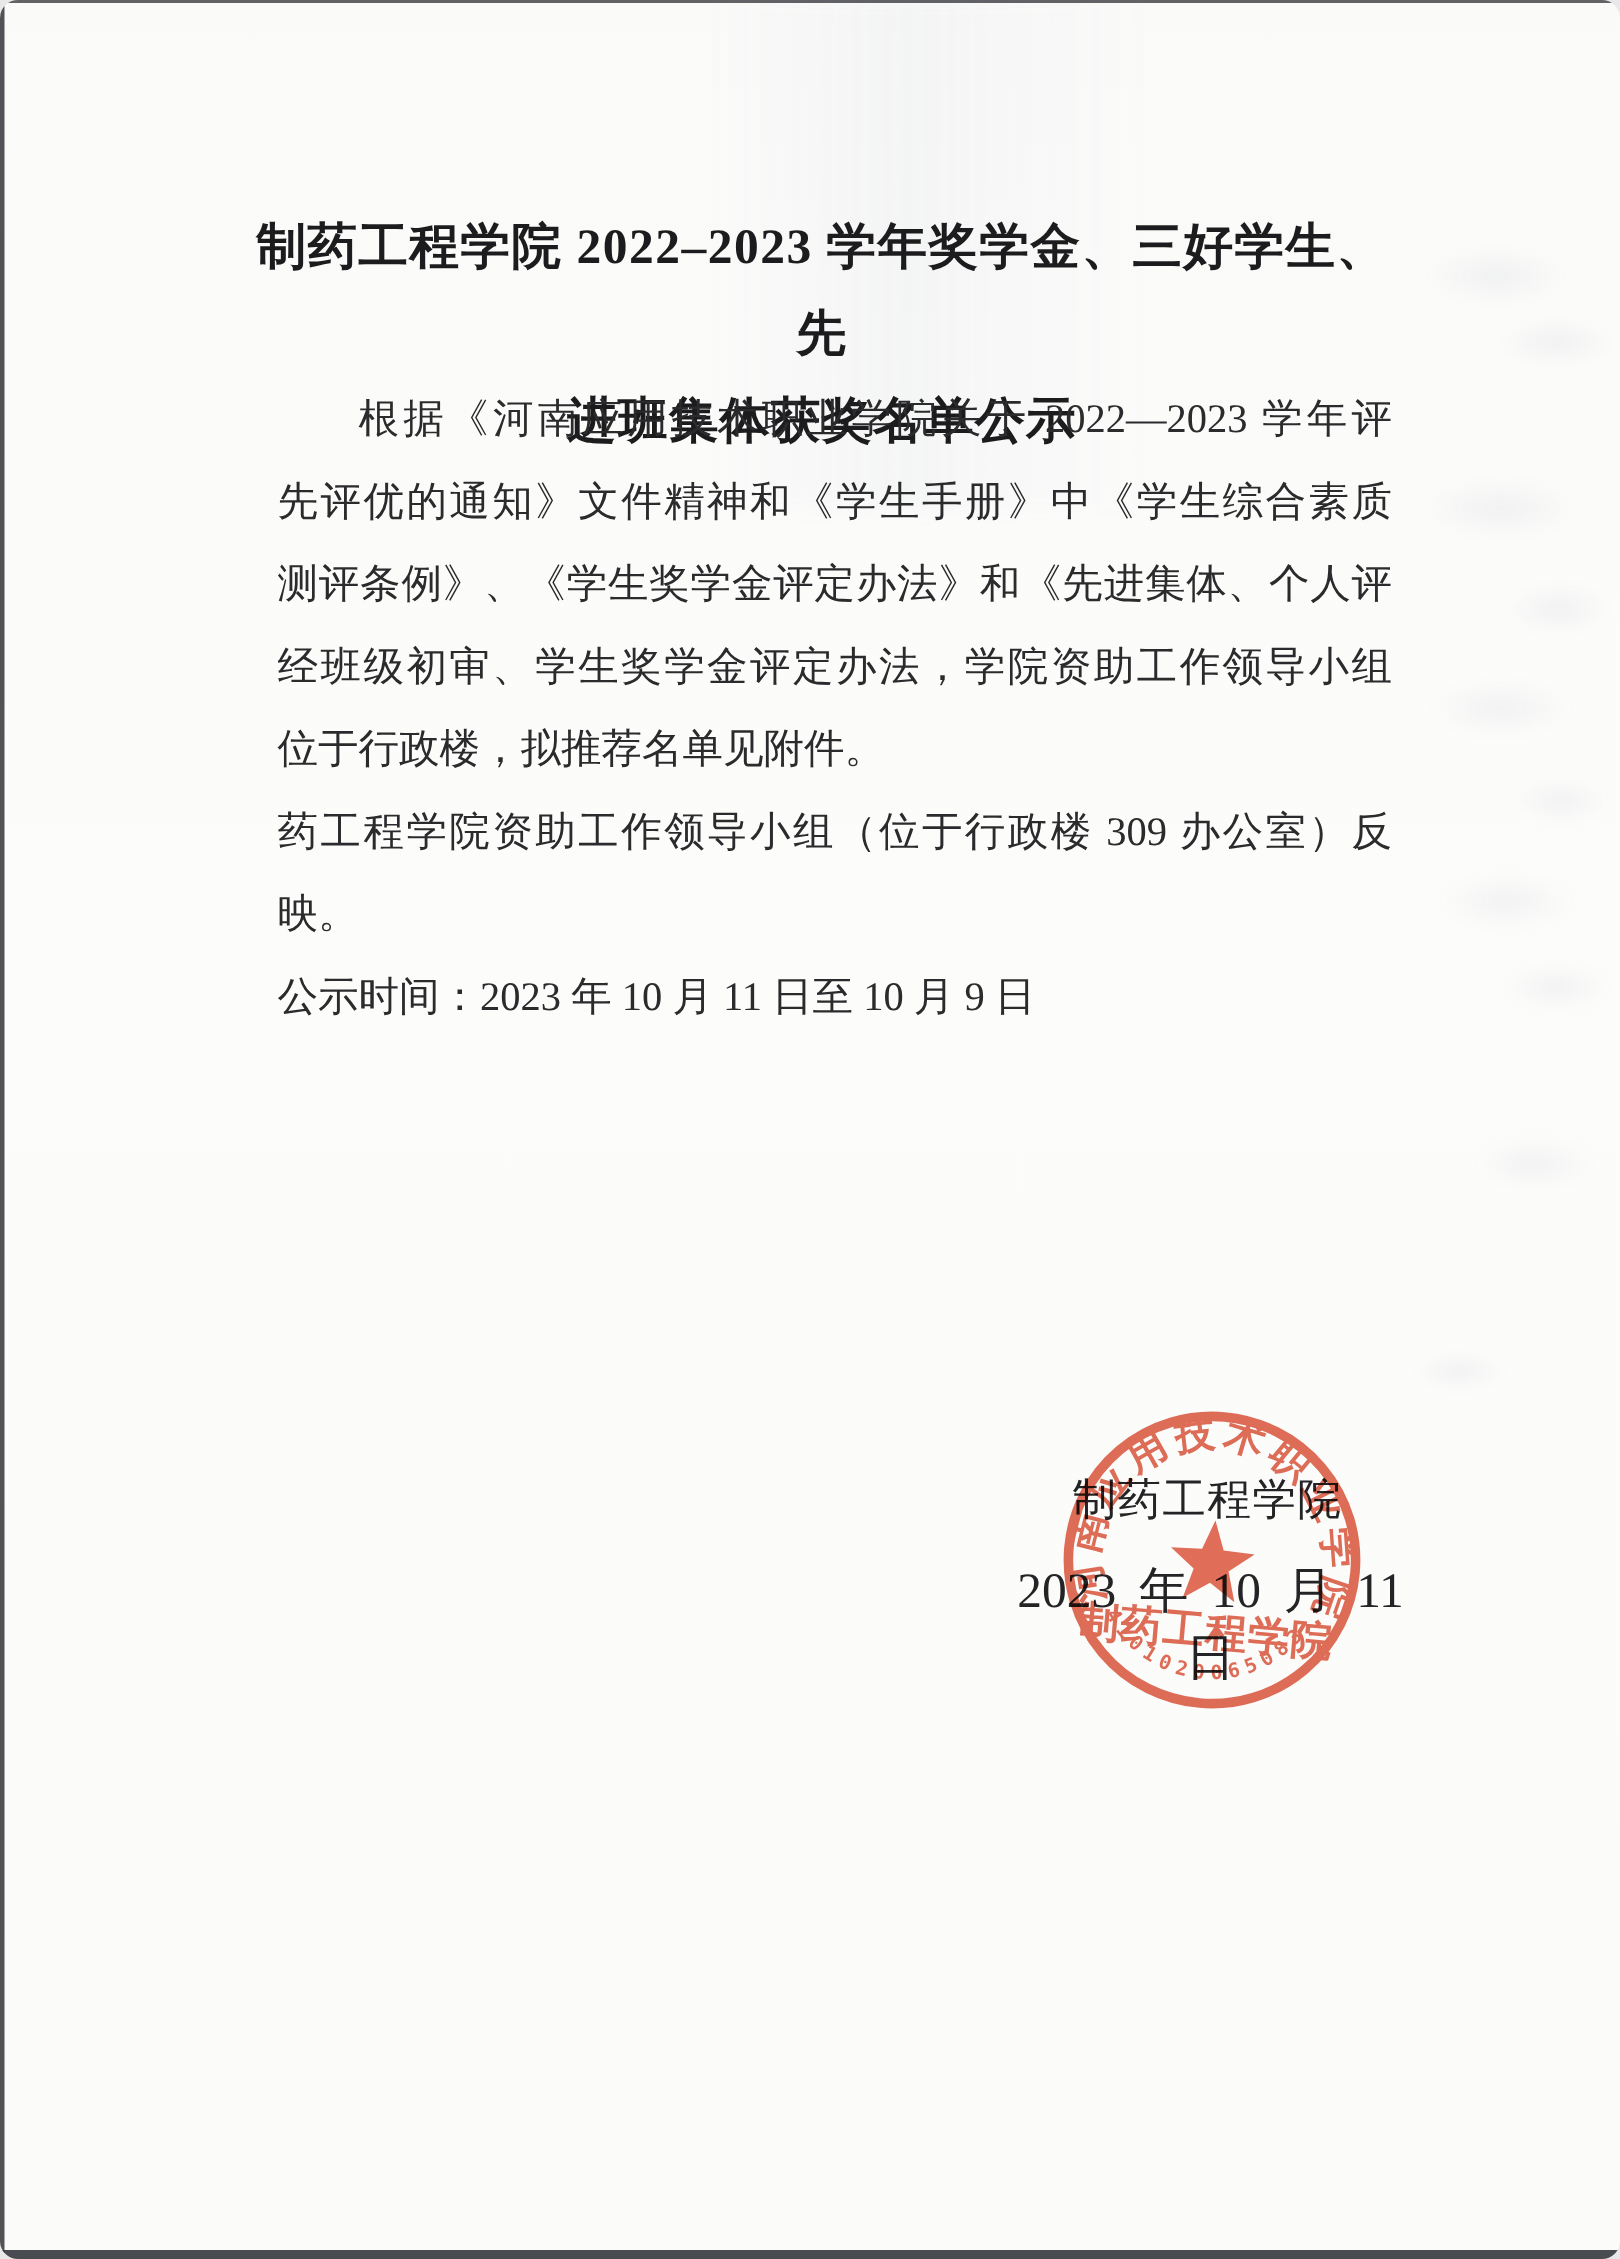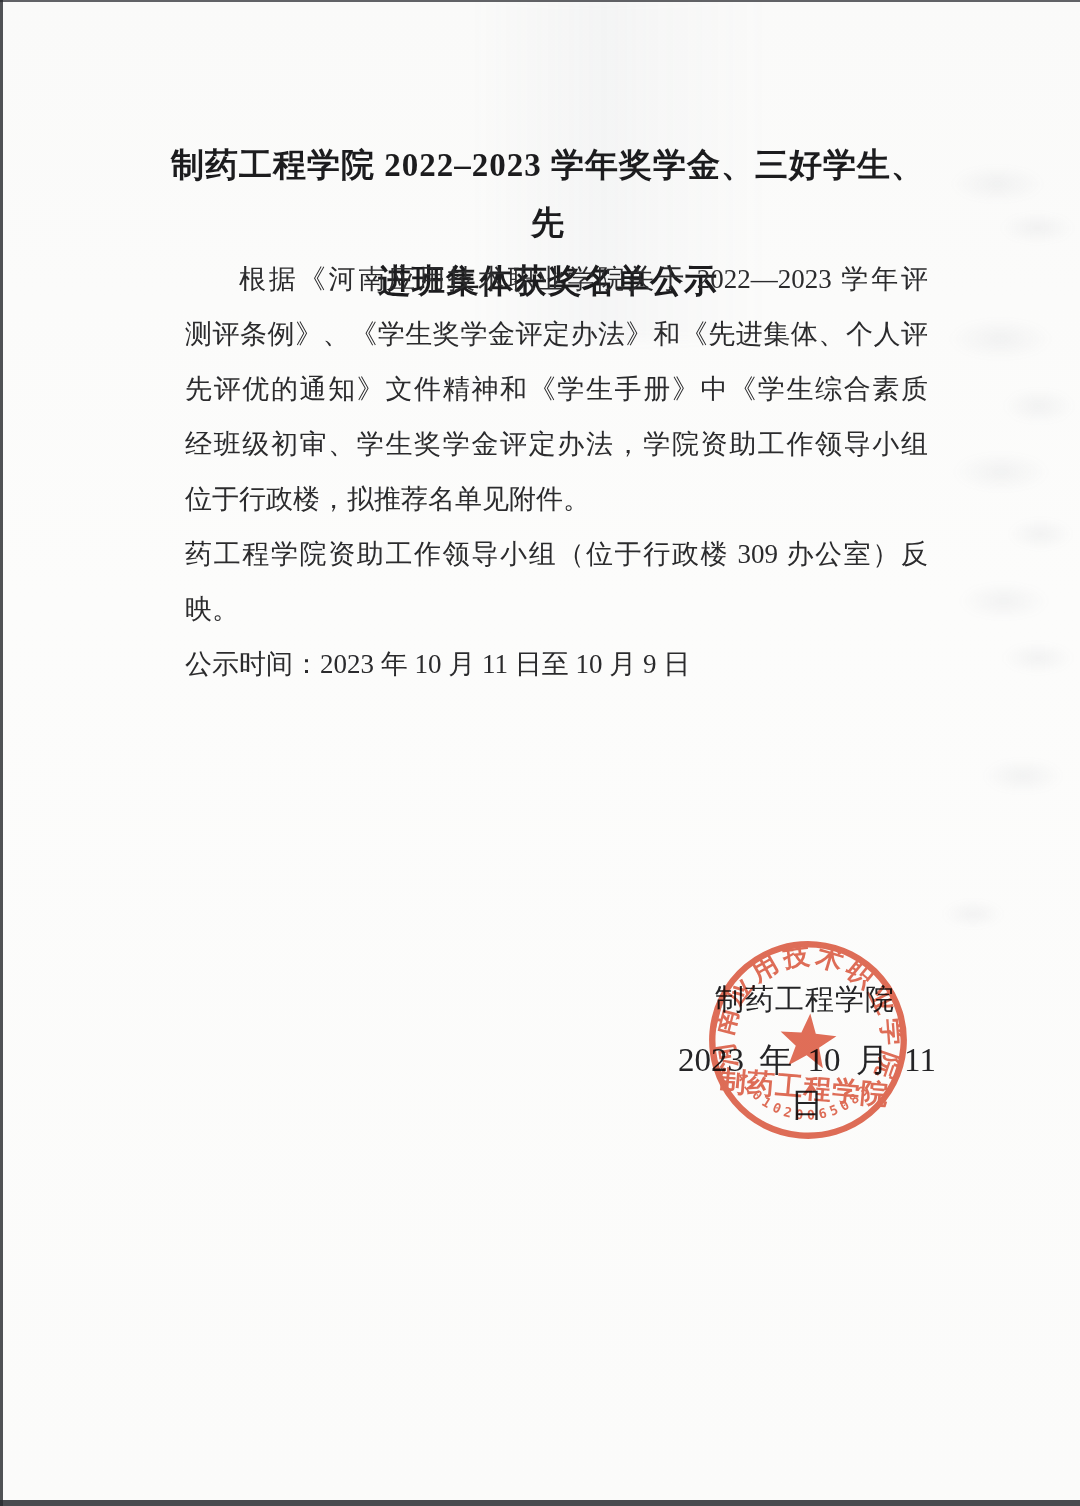--- a/index.html
+++ b/index.html
@@ -7,20 +7,21 @@
   body {
     font-family: "Liberation Serif", serif;
     background: #e8e8e8;
   }
   .page {
     position: relative;
     width: 1080px;
     height: 1506px;
     background: linear-gradient(180deg, #fafaf9 0%, #fcfcfb 40%, #fbfbfa 100%);
     overflow: hidden;
+    border-radius: 12px;
   }
   
   .edge-top    { position:absolute; top:0; left:0; width:100%; height:2px;  background:rgba(45,47,52,0.75); }
   .edge-left   { position:absolute; top:0; left:0; width:3px;  height:100%; background:rgba(38,40,44,0.8); }
   .edge-bottom { position:absolute; bottom:0; left:0; width:100%; height:6px; background:rgba(40,43,48,0.85); }
   .streak {
     position:absolute; top:0; left:470px; width:300px; height:340px;
     background: linear-gradient(90deg, transparent, rgba(130,140,165,0.05) 45%, rgba(130,140,165,0.03) 60%, transparent);
     filter: blur(6px);
   }
@@ -98,22 +99,22 @@
   <div class="bleed b9"></div>
   <div class="bleed b10"></div>
 
   <h1 class="title">
     <span class="tl">制药工程学院 2022–2023 学年奖学金、三好学生、先</span>
     <span class="tl">进班集体获奖名单公示</span>
   </h1>
 
   <div class="bodytext">
     <div class="line j indent">根据《河南应用技术职业学院关于 2022—2023 学年评</div>
+    <div class="line j">先评优的通知》文件精神和《学生手册》中《学生综合素质</div>
     <div class="line j">测评条例》、《学生奖学金评定办法》和《先进集体、个人评</div>
-    <div class="line j">先评优的通知》文件精神和《学生手册》中《学生综合素质</div>
     <div class="line j">经班级初审、学生奖学金评定办法，学院资助工作领导小组</div>
     <div class="line">位于行政楼，拟推荐名单见附件。</div>
     <div class="line j">药工程学院资助工作领导小组（位于行政楼 309 办公室）反</div>
     <div class="line">映。</div>
     <div class="line">公示时间：2023 年 10 月 11 日至 10 月 9 日</div>
   </div>
 
   <div class="sig-org">制药工程学院</div>
   <div class="sig-date">2023 年 10 月 11 日</div>
 

